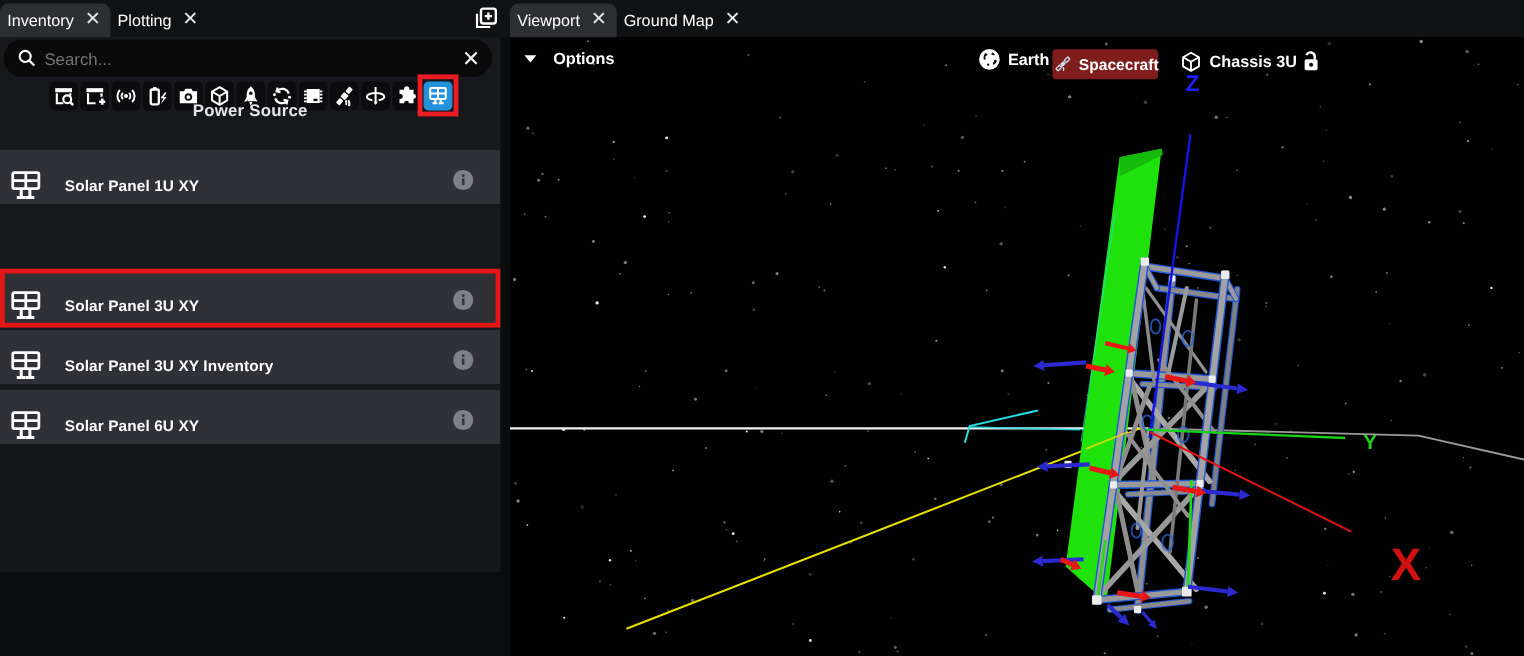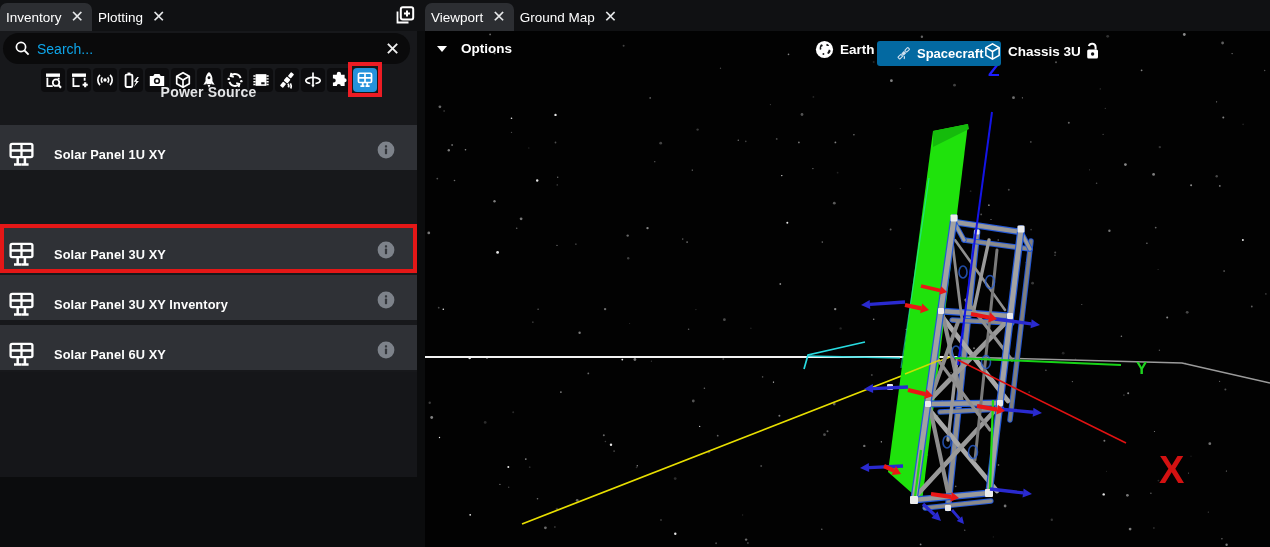--- a/index.html
+++ b/index.html
@@ -5,38 +5,38 @@
 #app{position:relative;width:1270px;height:547px}
 .tabbar{position:absolute;top:0;height:31px;background:#101113;display:flex;align-items:flex-end}
 .tab{height:28px;display:flex;align-items:center;padding:0 8px 0 6px;color:#fff;font-size:13.5px;border-radius:7px 7px 0 0}
 .tab.active{background:#2c2e32}
 .tclose{margin-left:9px;color:#e6e8ea;font-size:16px;line-height:1;font-weight:400}
 #left{position:absolute;left:0;top:0;width:425px;height:477px;background:#151619}
 #leftmain{position:absolute;left:0;top:31px;width:419px;height:341px;background:#17181b}
 #lgutter{position:absolute;left:417px;top:31px;width:8px;height:516px;background:#0b0c0d}
 #search{position:absolute;left:3px;top:33px;width:407px;height:31px;background:#0a0a0b;border-radius:16px;display:flex;align-items:center}
 #search .mag{margin-left:11px}
-#search .ph{color:#0ea5e9;font-size:14px;margin-left:6px}
+#search .ph{color:#737373;font-size:14px;margin-left:6px}
 #search .sx{position:absolute;right:10px;color:#f0f0f0;font-size:18px;font-weight:400}
 .tbtn{position:absolute;width:24px;height:24px;background:#0c0c0e;border-radius:4px;display:flex;align-items:center;justify-content:center}
 #psrc{position:absolute;left:0;top:84px;width:417px;text-align:center;color:#e4e5e7;font-size:14px;font-weight:700;letter-spacing:0.2px}
 .row{position:absolute;left:0;width:417px;height:45px;background:#2f3136;display:flex;align-items:center;padding-top:14px;box-sizing:border-box}
 .ricon{margin-left:8px;width:27px;height:28px}
 .rtxt{margin-left:19px;color:#fdfdfd;font-size:12.8px;font-weight:700;letter-spacing:0.1px}
 .rinfo{position:absolute;right:22px;top:16px;width:18px;height:18px}
 #rowhl{position:absolute;left:0px;top:224px;width:417px;height:49px;border:4px solid #e41717;z-index:5}
 #view{position:absolute;left:425px;top:0;width:845px;height:547px;background:#000}
 #vtabs{left:425px;width:845px}
 #scene{position:absolute;left:0;top:31px}
 #optrow{position:absolute;left:12px;top:41px;display:flex;align-items:center;color:#fff}
 #optrow .tri{width:0;height:0;border-left:5px solid transparent;border-right:5px solid transparent;border-top:6px solid #fff}
 #optrow .otxt{margin-left:14px;font-size:13.5px;font-weight:700}
 #vbtns{position:absolute;left:0;top:36px;width:845px;height:26px}
 .vb{position:absolute;display:flex;align-items:center;color:#fff;font-size:13.5px;font-weight:700}
-#bspace{background:#0369a1;border-radius:3px;padding:0 18px;height:25px;font-size:13px}
+#bspace{background:#7f1d1d;border-radius:3px;padding:0 0;height:25px;font-size:13px}
 </style></head><body>
 <div id="app">
   <div id="view">
     <svg id="scene" width="845" height="516" viewBox="0 0 845 516">
       <rect width="845" height="516" fill="#020202"></rect>
       <circle cx="539.8" cy="14.8" r="0.8" fill="#fff" opacity="0.23"></circle>
 <circle cx="88.2" cy="381.2" r="1.0" fill="#fff" opacity="0.16"></circle>
 <circle cx="27.1" cy="113.9" r="1.0" fill="#fff" opacity="0.38"></circle>
 <circle cx="604.2" cy="361.1" r="0.9" fill="#fff" opacity="0.21"></circle>
 <circle cx="682.7" cy="5.3" r="1.4" fill="#fff" opacity="0.19"></circle>

